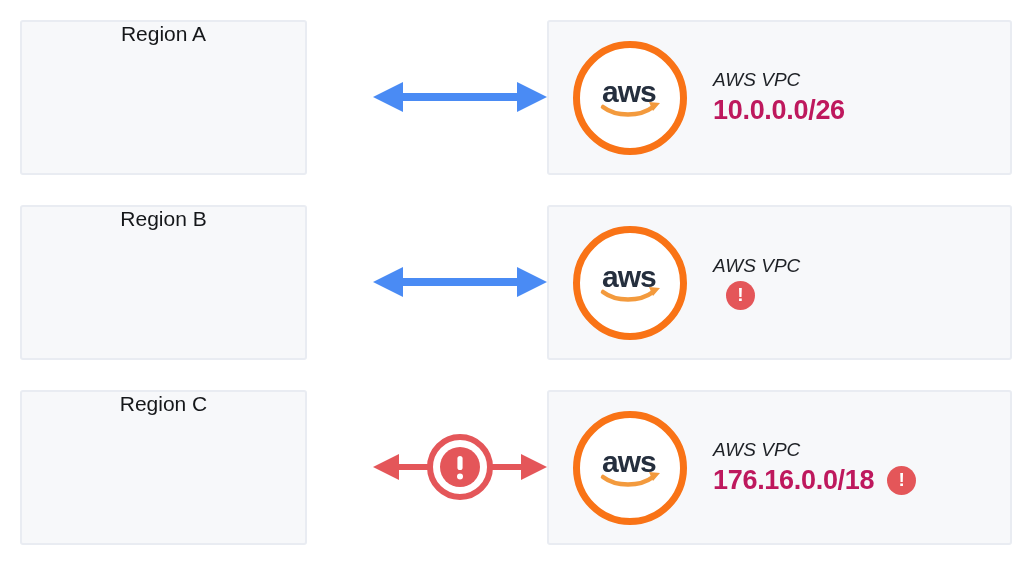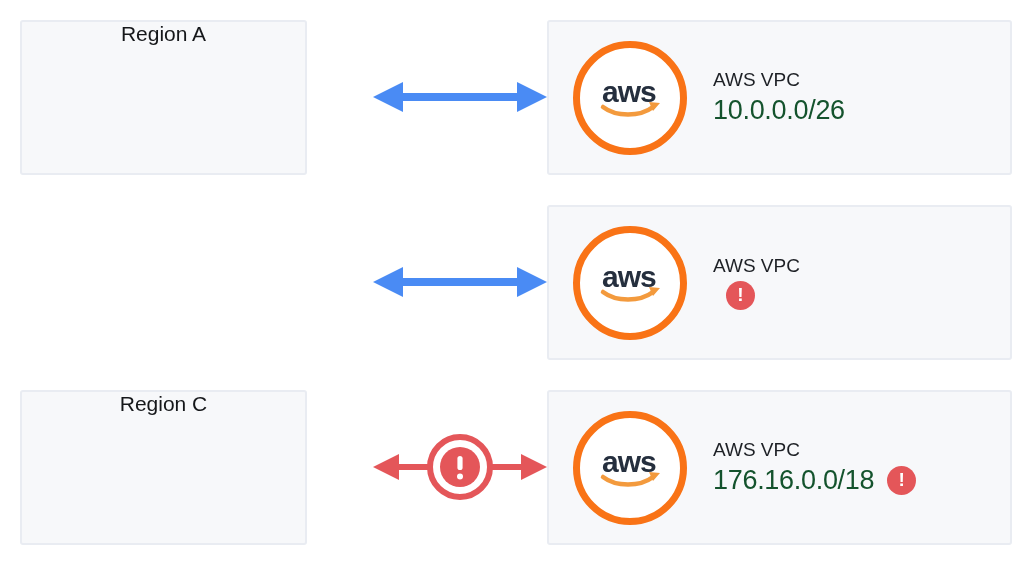--- a/index.html
+++ b/index.html
@@ -66,29 +66,30 @@
   }
   .vpc-text {
     margin-left: 26px;
     display: flex;
     flex-direction: column;
   }
   .vpc-label {
     font-size: 19px;
     color: #1d2025;
     margin-bottom: 4px;
+    font-style: italic;
   }
   .vpc-cidr-line {
     display: flex;
     align-items: center;
   }
   .vpc-cidr {
     font-size: 27px;
-    font-weight: normal;
-    color: #14532d;
+    font-weight: bold;
+    color: #be185d;
     letter-spacing: -0.3px;
   }
   .err-badge {
     width: 29px;
     height: 29px;
     border-radius: 50%;
     background: #e45659;
     color: #ffffff;
     display: inline-flex;
     align-items: center;
@@ -135,20 +136,23 @@
       <div class="vpc-text">
         <span class="vpc-label">AWS VPC</span>
         <span class="vpc-cidr-line">
           <span class="vpc-cidr">10.0.0.0/26</span>
         </span>
       </div>
     </div>
   </div>
 
   <div class="row row-2">
+    <div class="box region-box">
+      <span class="region-label">Region B</span>
+    </div>
 
     <svg class="arrow arrow-blue" width="174" height="34" viewBox="0 0 174 34">
       <rect x="24" y="13" width="126" height="8" fill="#4a8bf4"></rect>
       <polygon points="0,17 30,2 30,32" fill="#4a8bf4"></polygon>
       <polygon points="174,17 144,2 144,32" fill="#4a8bf4"></polygon>
     </svg>
 
     <div class="box vpc-card">
       <div class="aws-circle">
         <svg width="66" height="48" viewBox="0 0 66 48">

